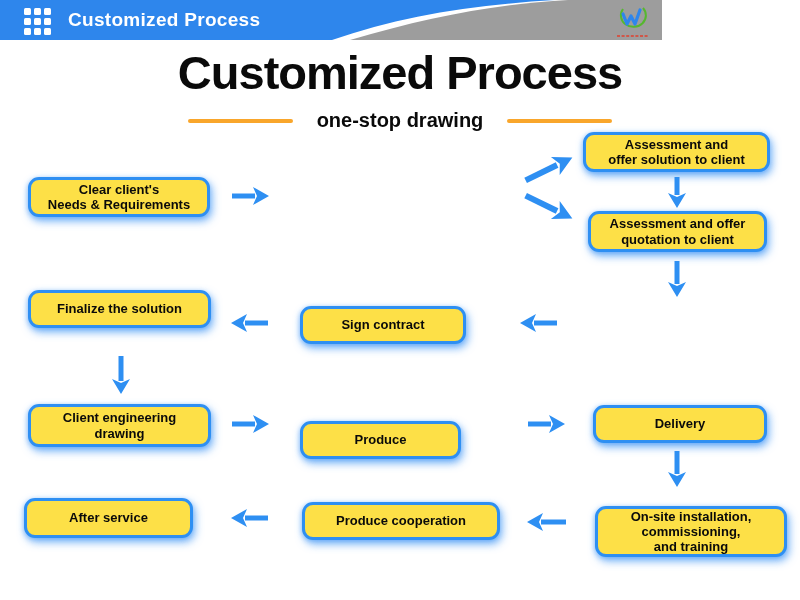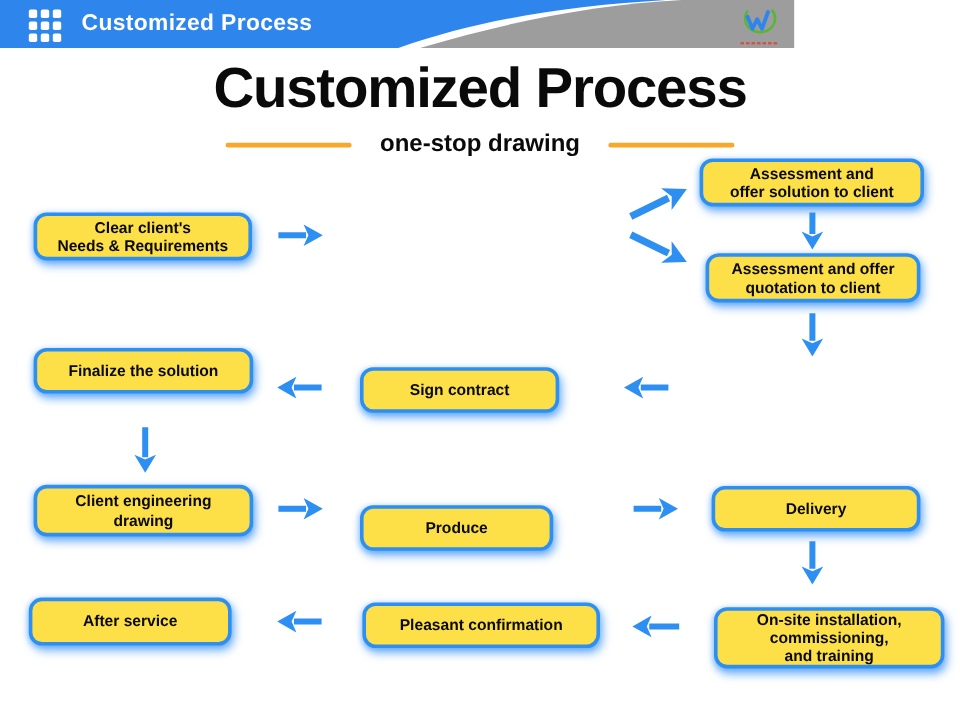--- a/index.html
+++ b/index.html
@@ -120,21 +120,21 @@
 quotation to client</div>
   <div class="box b5">Sign contract</div>
   <div class="box b6">Finalize the solution</div>
   <div class="box b7">Client engineering
 drawing</div>
   <div class="box b8">Produce</div>
   <div class="box b9">Delivery</div>
   <div class="box b10">On-site installation,
 commissioning,
 and training</div>
-  <div class="box b11">Pleasant confirmation</div>
+  <div class="box b11">Produce cooperation</div>
   <div class="box b12">After service</div>
 
   <svg class="arrow a1" width="40" height="22" viewBox="0 0 40 22">
     <path d="M2,11 H25" stroke="currentColor" stroke-width="5" fill="none"></path>
       <path d="M23,2 L39,11 L23,20 L27,11 Z" fill="currentColor"></path>
   </svg>
   <svg class="arrow a2" width="56" height="26" viewBox="0 0 56 26">
     <path d="M2,13 H37" stroke="currentColor" stroke-width="6" fill="none"></path>
       <path d="M35,3 L54,13 L35,23 L40,13 Z" fill="currentColor"></path>
   </svg>

